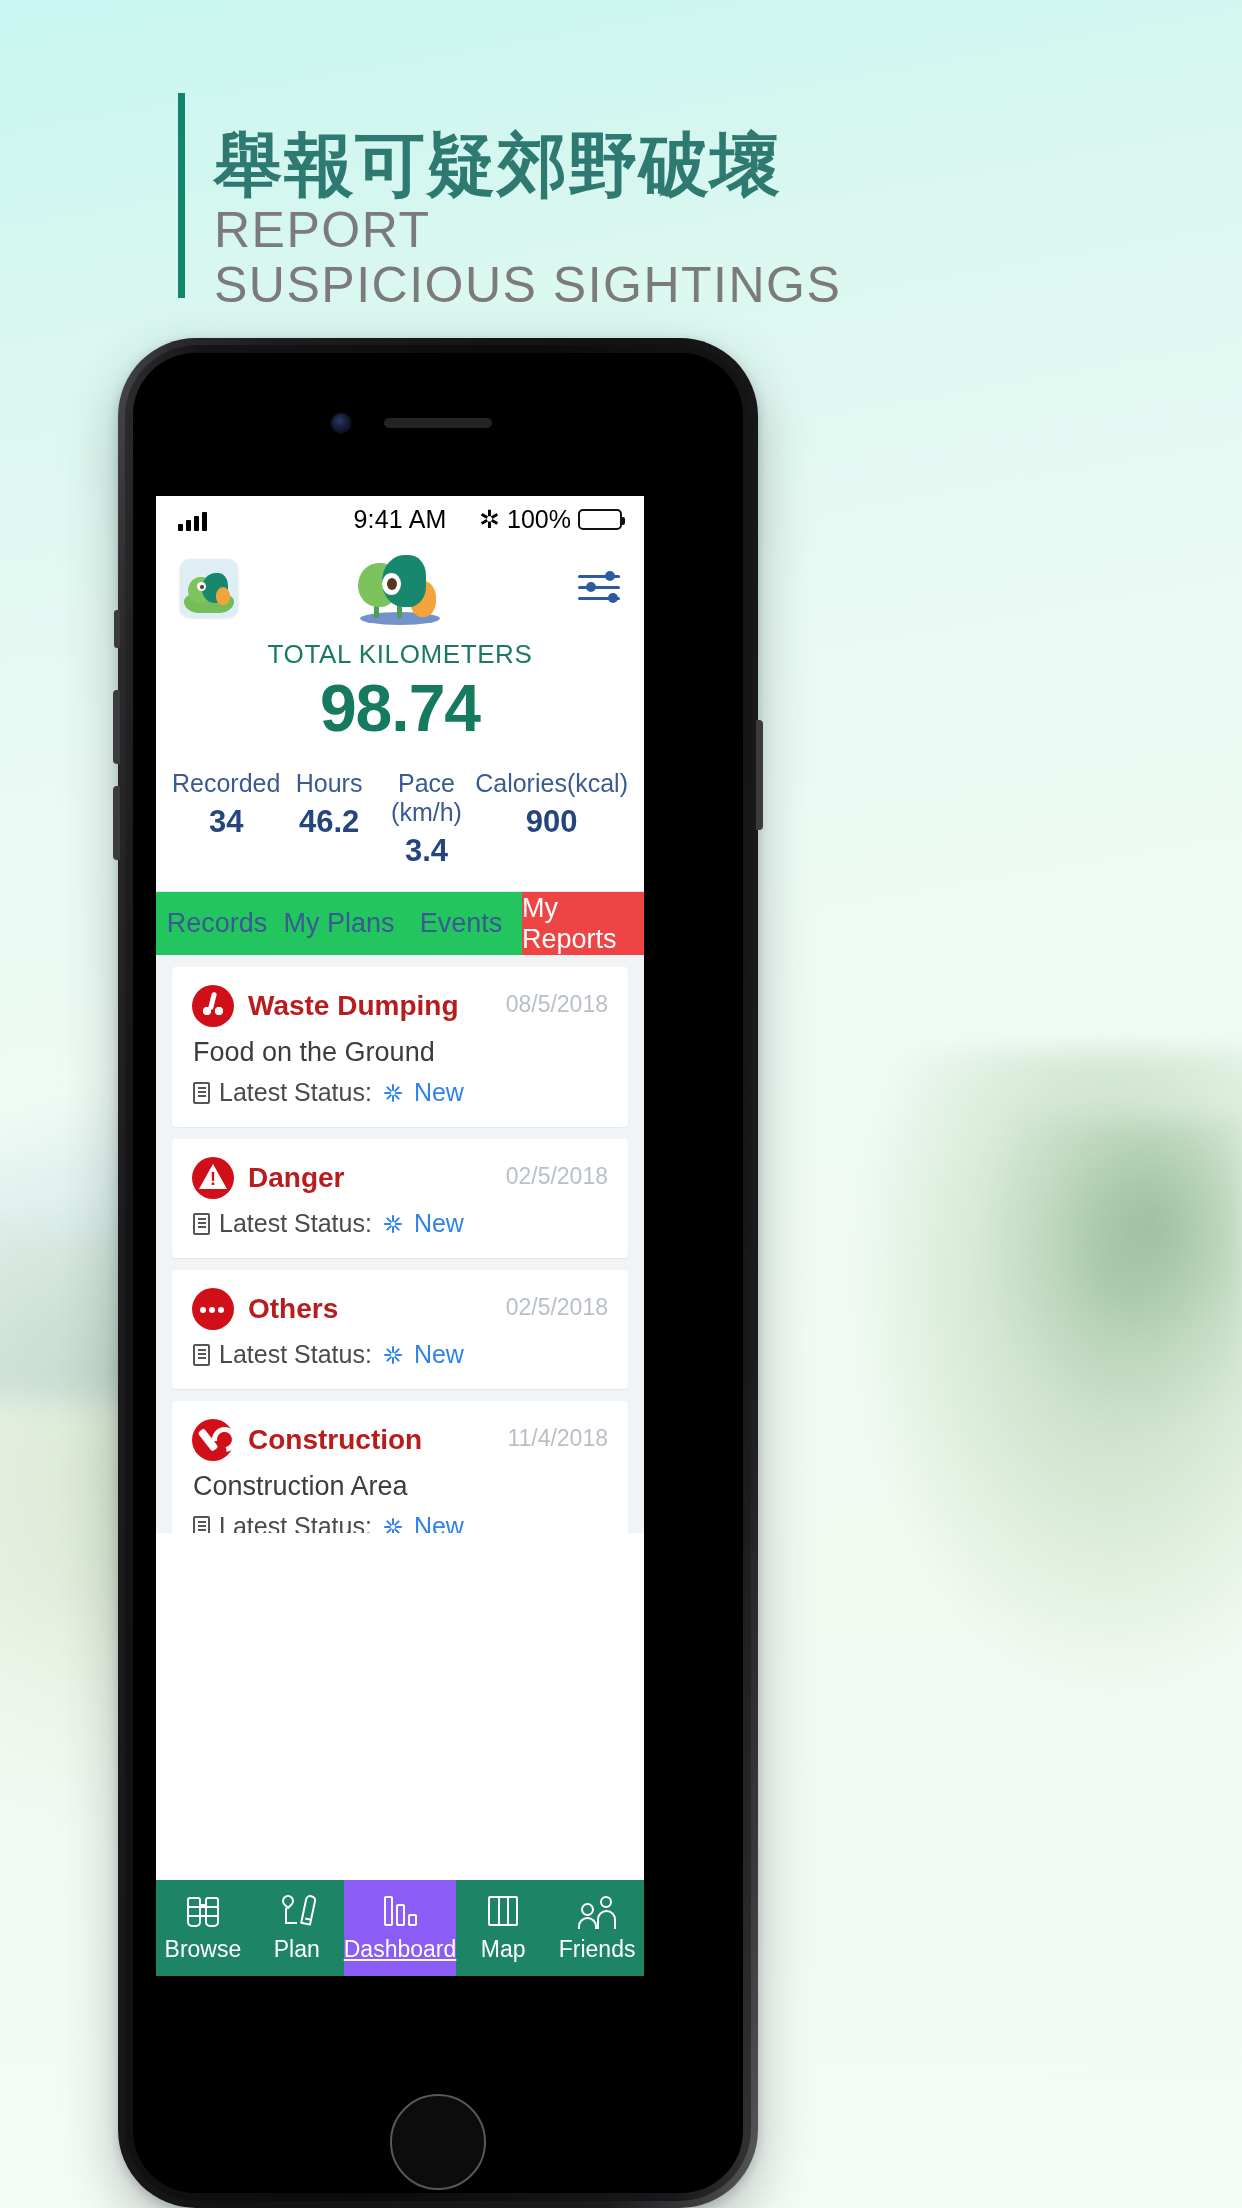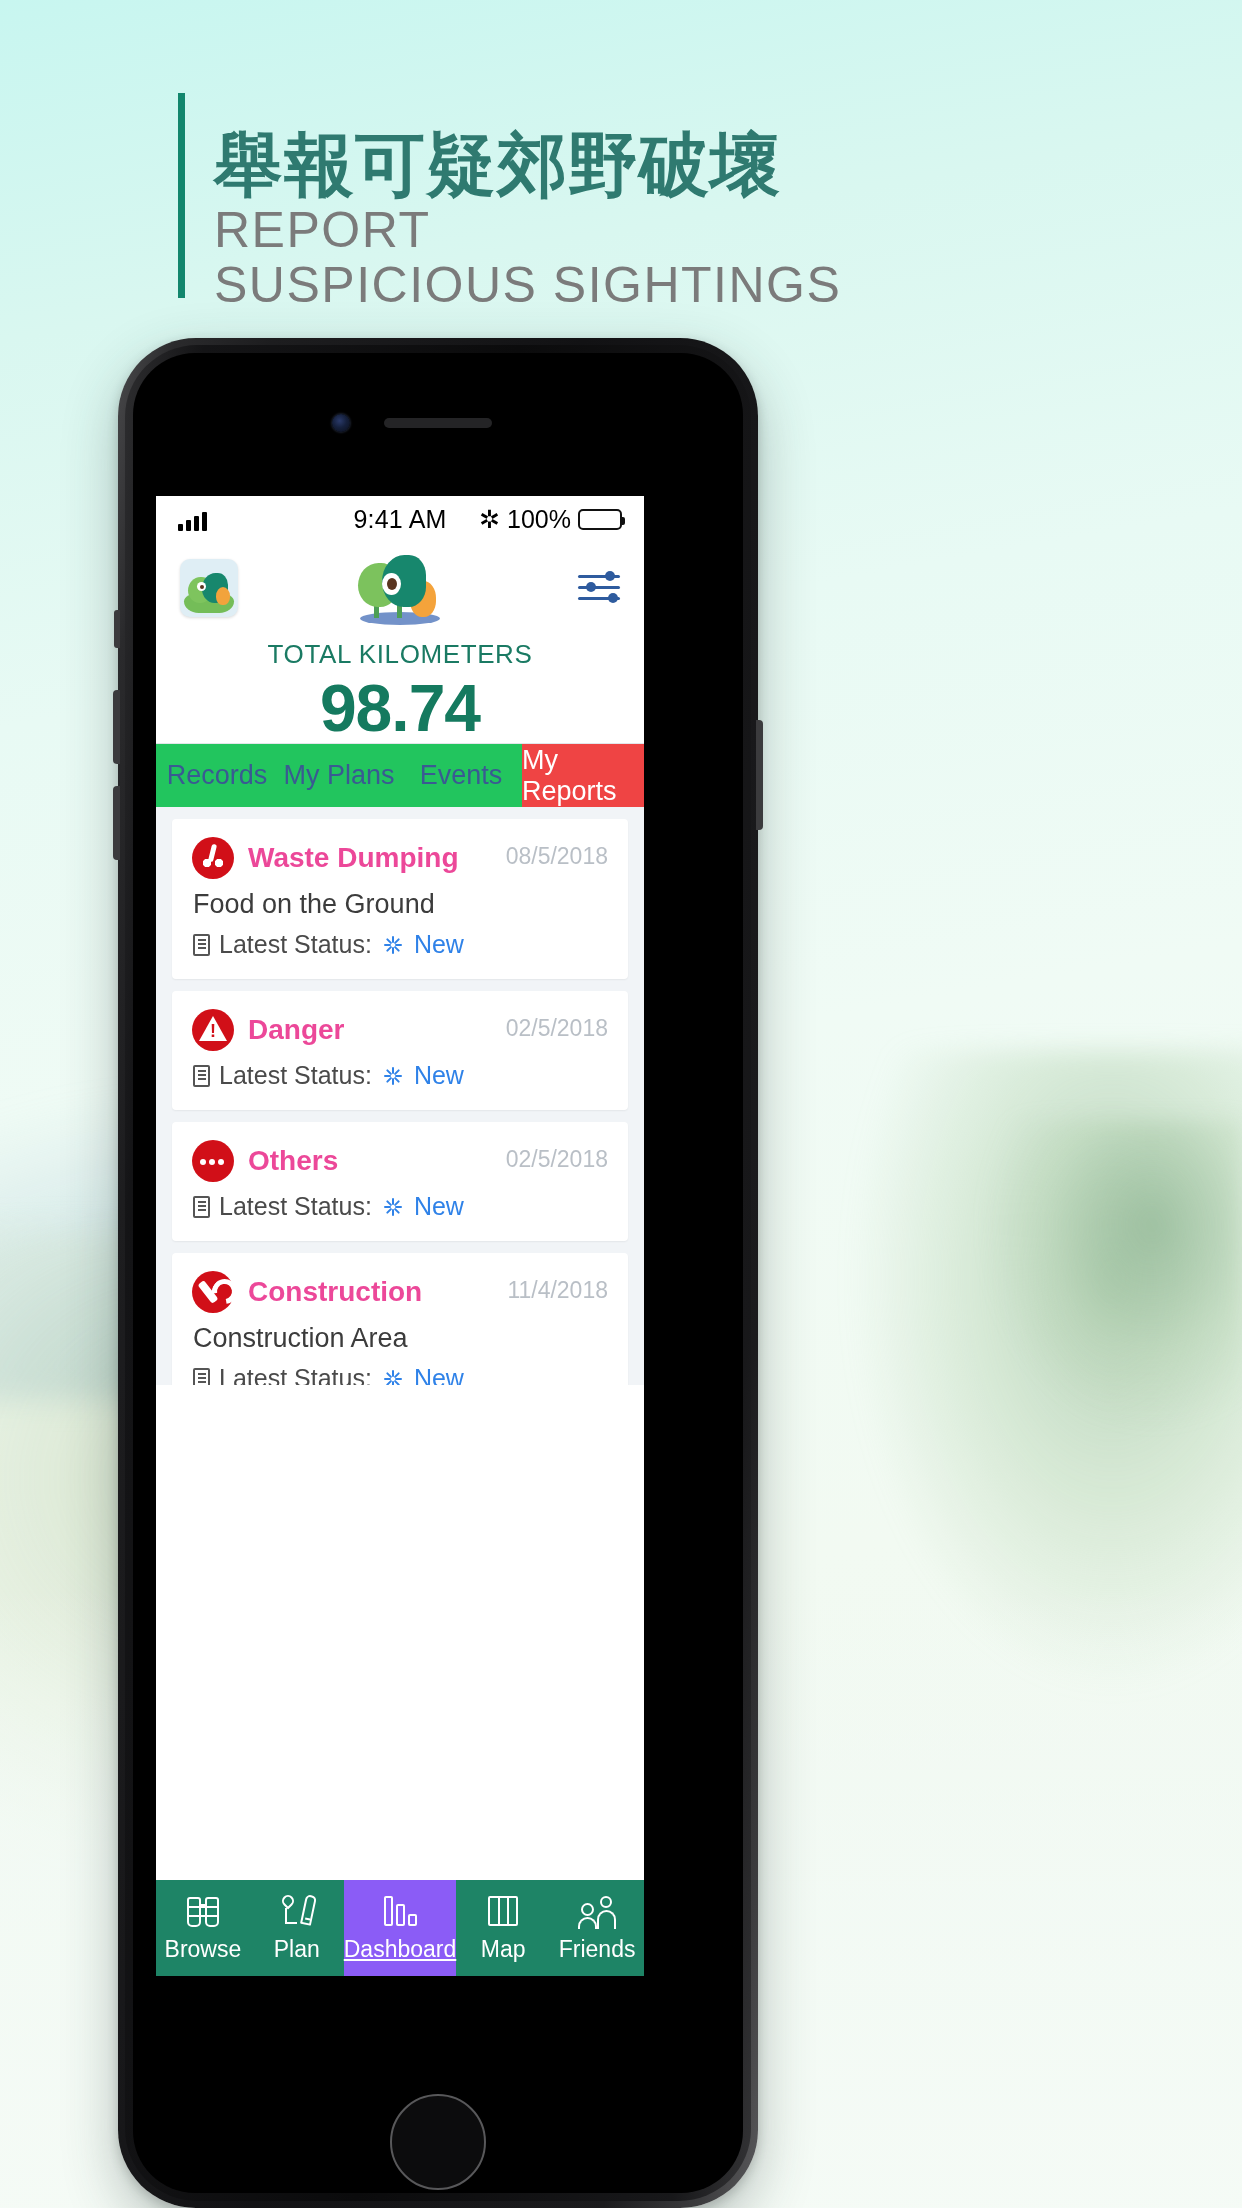--- a/index.html
+++ b/index.html
@@ -214,21 +214,21 @@
   .report-card {
     background:#fff; border-radius:4px; margin-bottom:12px;
     padding:18px 20px 20px 20px; position:relative;
     box-shadow:0 1px 2px rgba(0,0,0,.06);
   }
   .rc-head { display:flex; align-items:center; }
   .rc-badge {
     width:42px; height:42px; border-radius:50%; background:#d10f18;
     flex:none; position:relative; margin-right:14px;
   }
-  .rc-title { font-size:28px; font-weight:bold; color:#ec4899; }
+  .rc-title { font-size:28px; font-weight:bold; color:#b91c1c; }
   .rc-date {
     position:absolute; right:20px; top:24px;
     font-size:23px; color:#b9bfc6;
   }
   .rc-desc { font-size:27px; color:#3c3c3c; margin:10px 0 0 1px; }
   .rc-status {
     display:flex; align-items:center; margin-top:10px; margin-left:1px;
     font-size:25px; color:#4a4a4a;
   }
   .doc-icon {
@@ -433,20 +433,38 @@
           <span class="fi-row fi-r3"></span>
         <span class="fi-knob fi-k1"></span>
           <span class="fi-knob fi-k2"></span>
           <span class="fi-knob fi-k3"></span>
       </div>
     </div>
 
     <div class="km-label">TOTAL KILOMETERS</div>
     <div class="km-value">98.74</div>
 
+    <div class="stats-row">
+      <div class="stat">
+        <div class="stat-label">Recorded</div>
+        <div class="stat-value">34</div>
+      </div>
+      <div class="stat">
+        <div class="stat-label">Hours</div>
+        <div class="stat-value">46.2</div>
+      </div>
+      <div class="stat">
+        <div class="stat-label">Pace (km/h)</div>
+        <div class="stat-value">3.4</div>
+      </div>
+      <div class="stat">
+        <div class="stat-label">Calories(kcal)</div>
+        <div class="stat-value">900</div>
+      </div>
+    </div>
 
     <div class="tabs">
       <div class="tab">Records</div>
       <div class="tab">My Plans</div>
       <div class="tab">Events</div>
       <div class="tab active">My Reports</div>
     </div>
 
     <div class="report-list">
 

